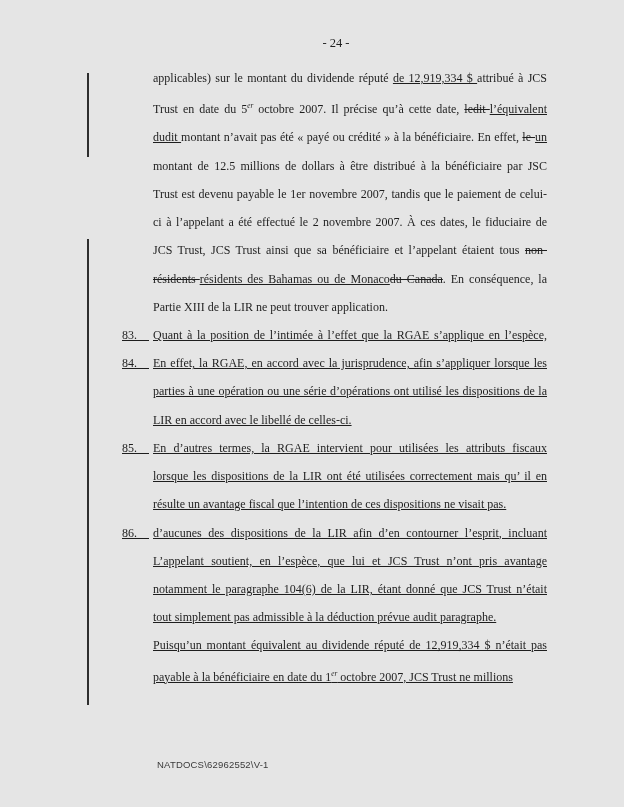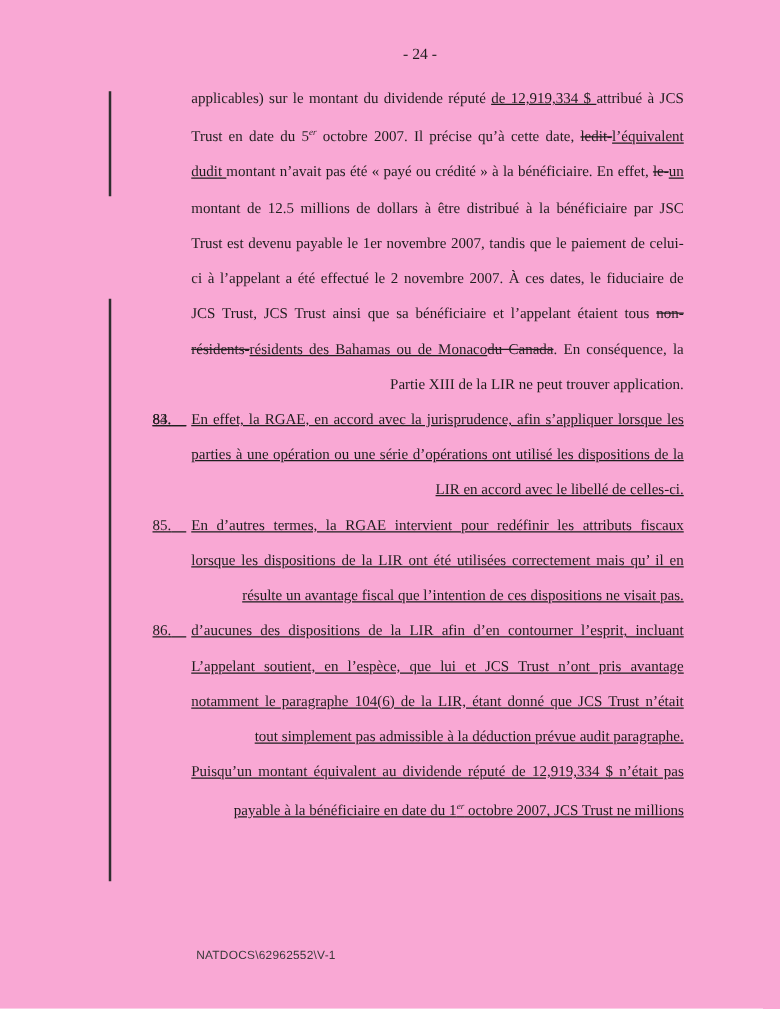--- a/index.html
+++ b/index.html
@@ -1,20 +1,20 @@
 <!DOCTYPE html>
 <html><head>
 <meta charset="utf-8">
 <style>
   html,body { margin:0; padding:0; background:#ffffff; }
   #page {
     position: relative;
     width: 624px;
     height: 807px;
-    background: #f9a8d4;
+    background: #e5e5e5;
     overflow: hidden;
     color: #1e1e1e;
     font-family: "Liberation Serif", "DejaVu Serif", serif;
   }
   #page-number {
     position: absolute;
     top: 36px;
     left: 336px;
     transform: translateX(-50%);
     font-size: 12.5px;
@@ -38,21 +38,21 @@
   }
   .para { position: relative; }
   .num {
     position: absolute;
     left: -31px;
     top: 0;
     white-space: pre;
   }
   .num.ins { text-decoration: underline; font-family: Liberation Serif, serif; }
   .num.ins::after { content: "\00a0\00a0\00a0\00a0"; }
-  .line { text-align: right; }
+  .line { text-align: left; }
   .line.just { text-align: justify; text-align-last: justify; }
   .f-u { text-decoration: underline; }
   .f-s { text-decoration: line-through; }
   .f-sup { font-size: 0.6em; vertical-align: super; font-style: italic; }
   #footer-doc-id {
     position: absolute;
     top: 759px;
     left: 125px;
     font-family: "Liberation Sans", "DejaVu Sans", sans-serif;
     font-size: 9.5px;
@@ -75,30 +75,31 @@
         <div class="line just"><span class="f-u">dudit </span><span>montant n’avait pas été « payé ou crédité » à la bénéficiaire. En effet, </span><span class="f-s">le-</span><span class="f-u">un</span></div>
         <div class="line just"><span>montant de 12.5 millions de dollars à être distribué à la bénéficiaire par JSC</span></div>
         <div class="line just"><span>Trust est devenu payable le 1er novembre 2007, tandis que le paiement de celui-</span></div>
         <div class="line just"><span>ci à l’appelant a été effectué le 2 novembre 2007. À ces dates, le fiduciaire de</span></div>
         <div class="line just"><span>JCS Trust, JCS Trust ainsi que sa bénéficiaire et l’appelant étaient tous </span><span class="f-s">non-</span></div>
         <div class="line just"><span class="f-s">résidents-</span><span class="f-u">résidents des Bahamas ou de Monaco</span><span class="f-s">du Canada</span><span>. En conséquence, la</span></div>
         <div class="line"><span>Partie XIII de la LIR ne peut trouver application.</span></div>
       </div>
       <div class="para">
         <span class="num ins">83.</span>
+        <div class="line just"><span class="f-u">Quant à la position de l’intimée à l’effet que la RGAE s’applique en l’espèce,</span></div>
       </div>
       <div class="para">
         <span class="num ins">84.</span>
         <div class="line just"><span class="f-u">En effet, la RGAE, en accord avec la jurisprudence, afin s’appliquer lorsque les</span></div>
         <div class="line just"><span class="f-u">parties à une opération ou une série d’opérations ont utilisé les dispositions de la</span></div>
         <div class="line"><span class="f-u">LIR en accord avec le libellé de celles-ci.</span></div>
       </div>
       <div class="para">
         <span class="num ins">85.</span>
-        <div class="line just"><span class="f-u">En d’autres termes, la RGAE intervient pour redéfinir les attributs fiscaux</span></div>
+        <div class="line just"><span class="f-u">En d’autres termes, la RGAE intervient pour utilisées les attributs fiscaux</span></div>
         <div class="line just"><span class="f-u">lorsque les dispositions de la LIR ont été utilisées correctement mais qu’ il en</span></div>
         <div class="line"><span class="f-u">résulte un avantage fiscal que l’intention de ces dispositions ne visait pas.</span></div>
       </div>
       <div class="para">
         <span class="num ins">86.</span>
         <div class="line just"><span class="f-u">d’aucunes des dispositions de la LIR afin d’en contourner l’esprit, incluant</span></div>
         <div class="line just"><span class="f-u">L’appelant soutient, en l’espèce, que lui et JCS Trust n’ont pris avantage</span></div>
         <div class="line just"><span class="f-u">notamment le paragraphe 104(6) de la LIR, étant donné que JCS Trust n’était</span></div>
         <div class="line"><span class="f-u">tout simplement pas admissible à la déduction prévue audit paragraphe.</span></div>
         <div class="line just"><span class="f-u">Puisqu’un montant équivalent au dividende réputé de 12,919,334 $ n’était pas</span></div>

